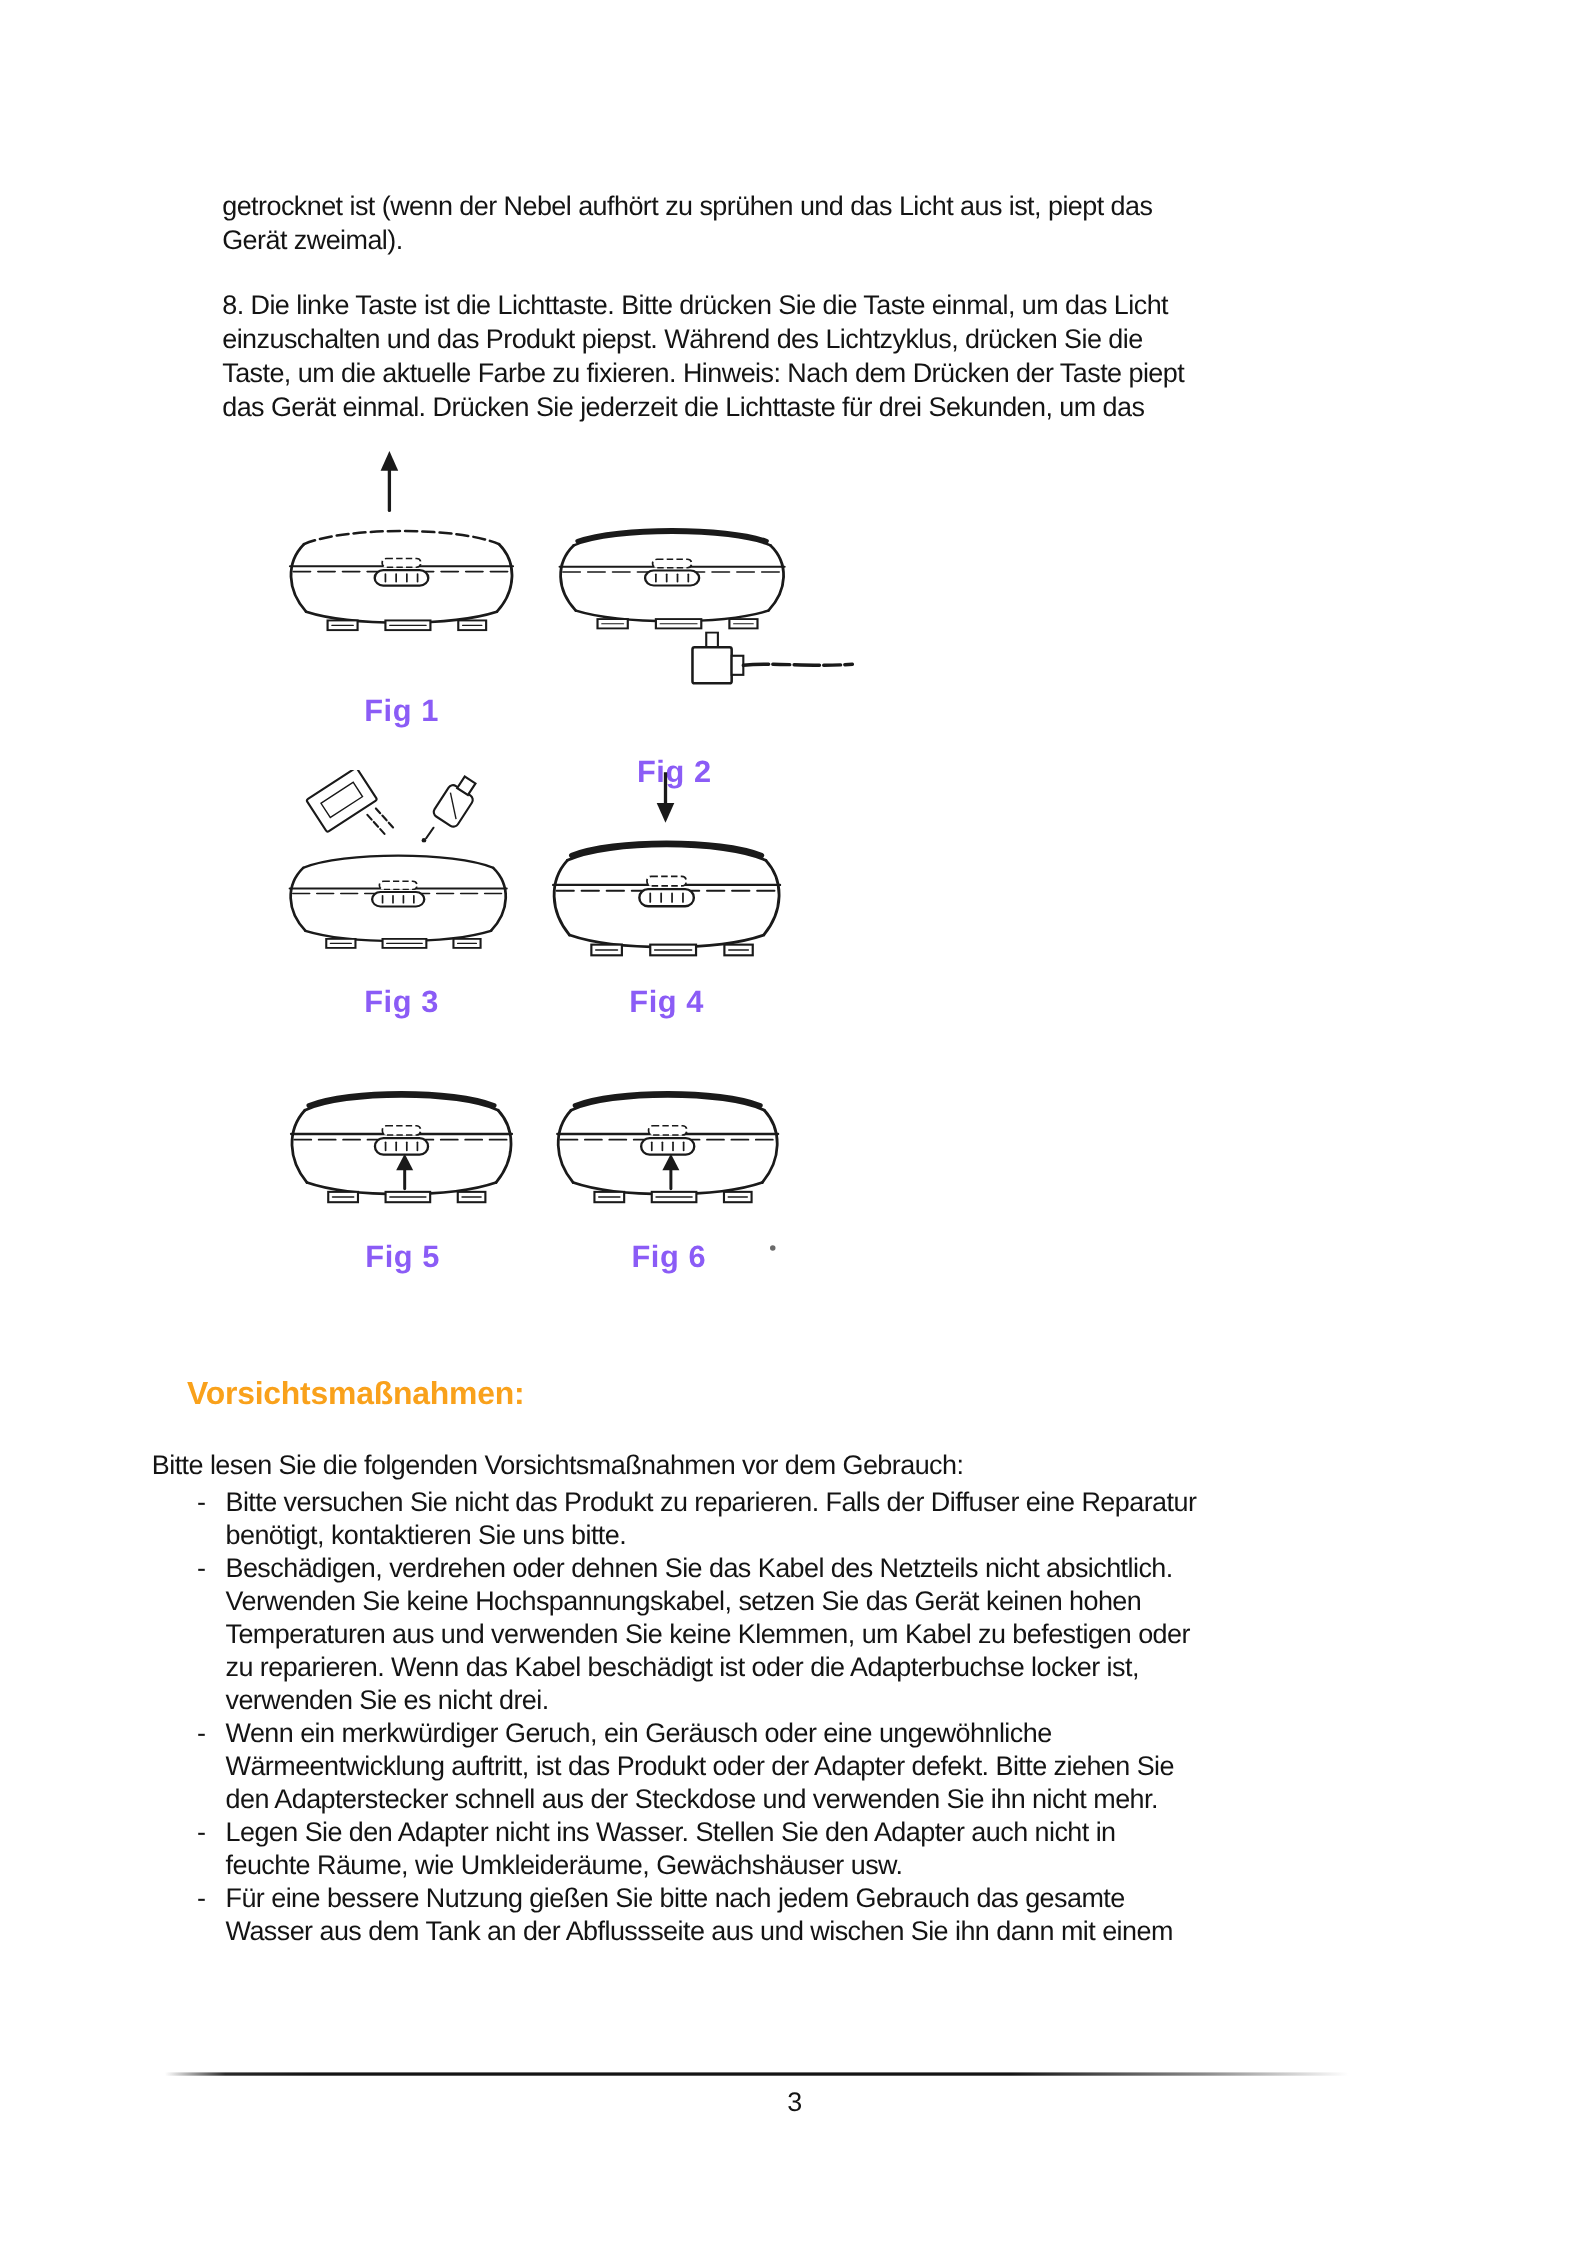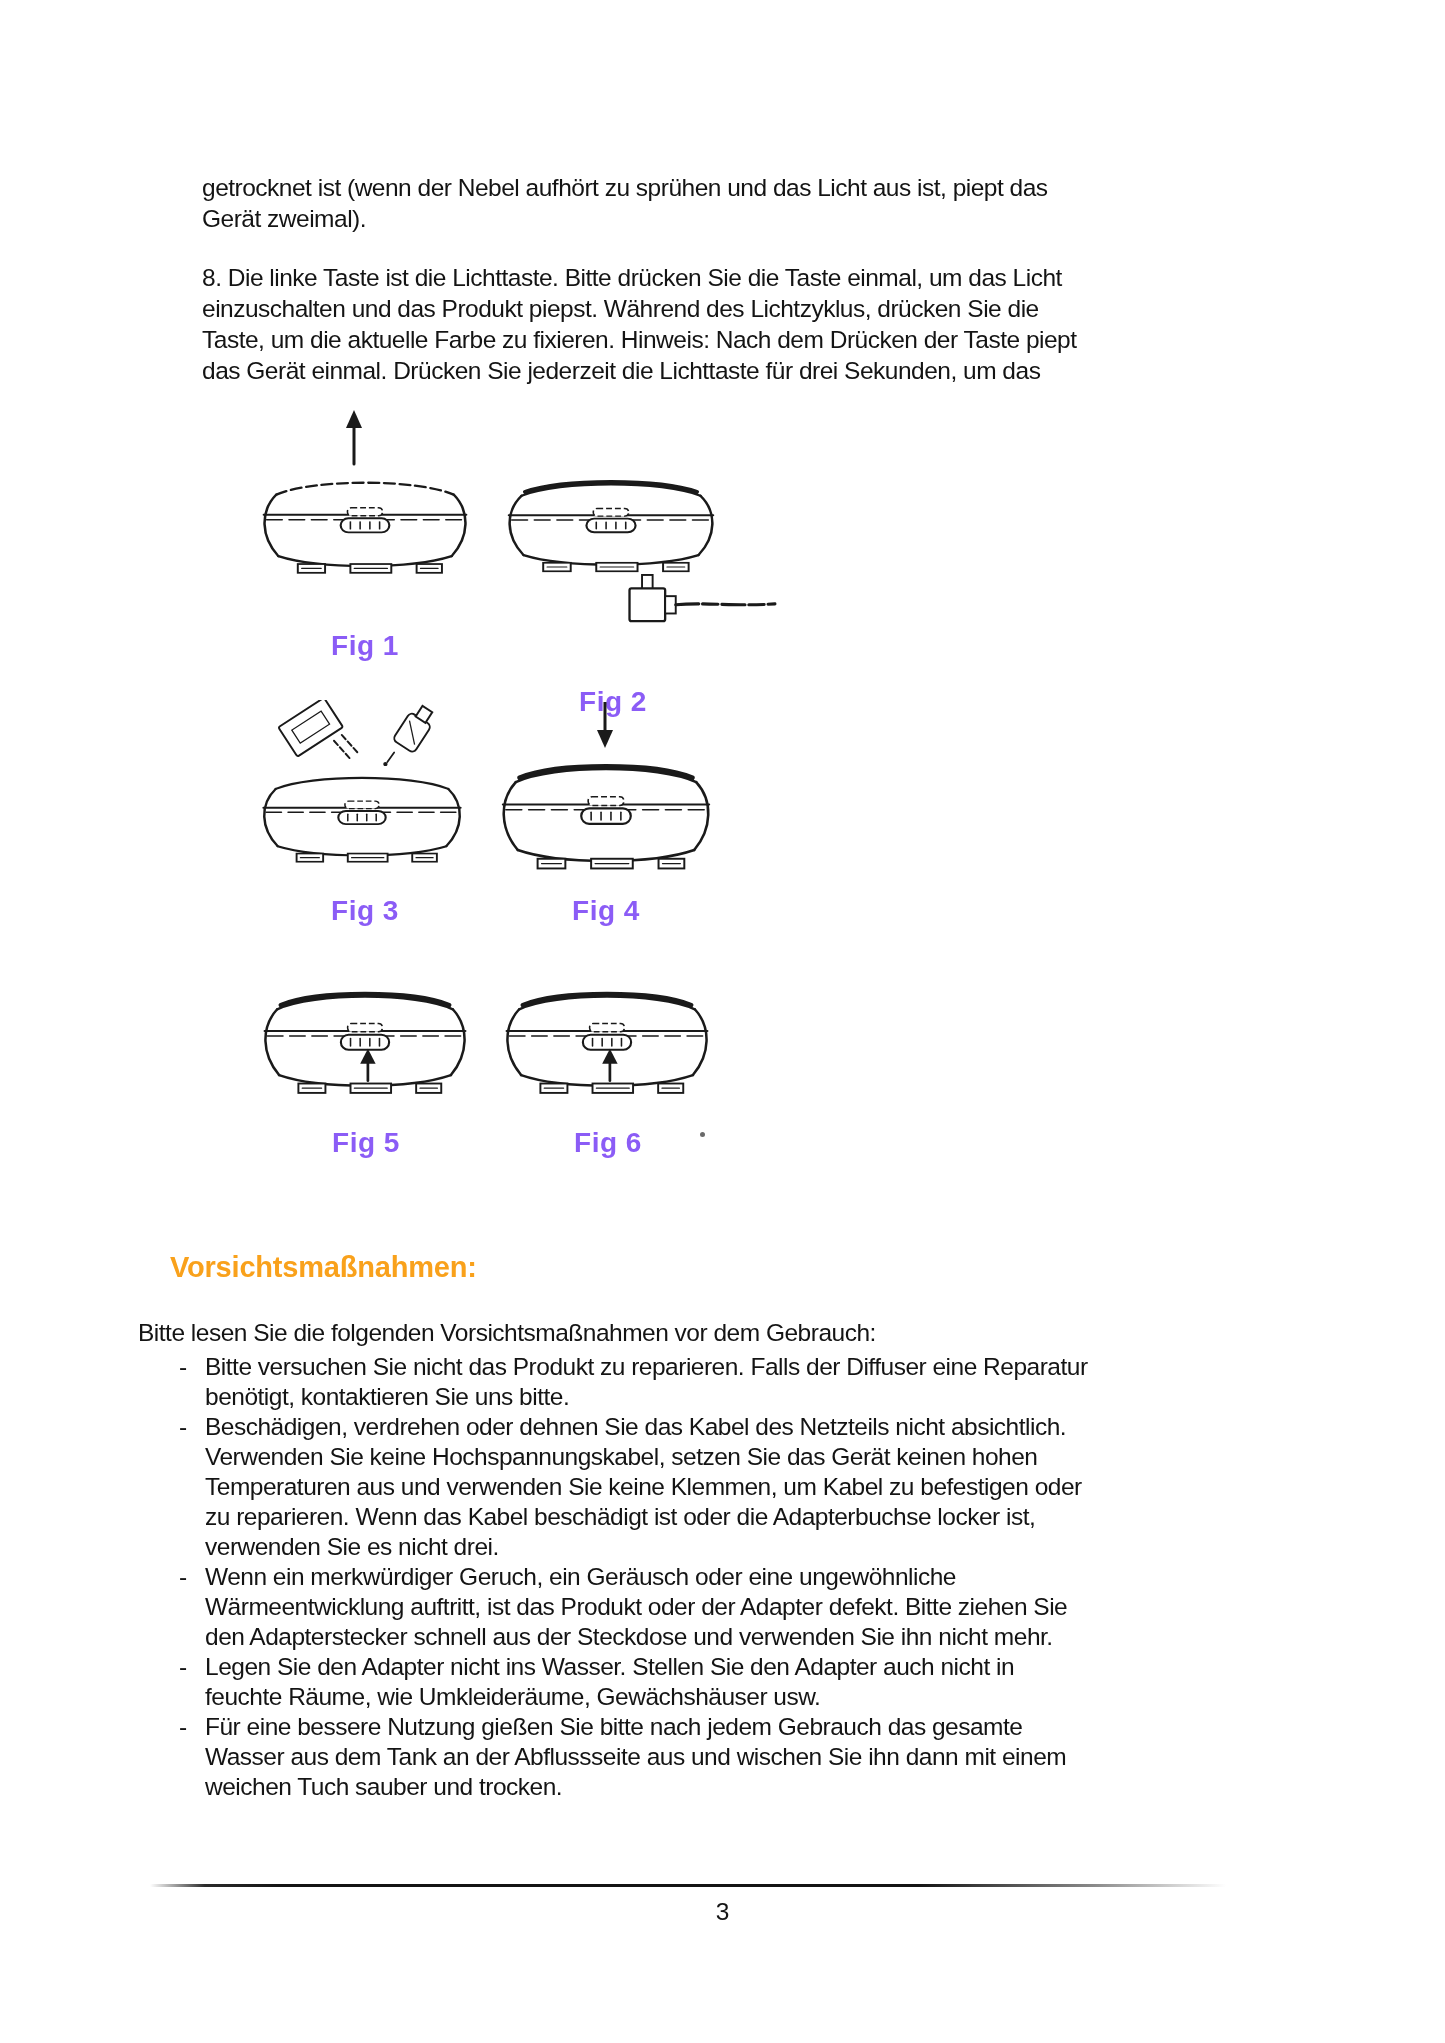--- a/index.html
+++ b/index.html
@@ -267,21 +267,20 @@
         <div>
           <div class="text-line">Legen Sie den Adapter nicht ins Wasser. Stellen Sie den Adapter auch nicht in</div>
           <div class="text-line">feuchte Räume, wie Umkleideräume, Gewächshäuser usw.</div>
         </div>
       </div>
       <div class="bullet-item">
         <span class="bullet-marker">-</span>
         <div>
           <div class="text-line">Für eine bessere Nutzung gießen Sie bitte nach jedem Gebrauch das gesamte</div>
           <div class="text-line">Wasser aus dem Tank an der Abflussseite aus und wischen Sie ihn dann mit einem</div>
-          <div class="text-line">weichen Tuch sauber und trocken.</div>
         </div>
       </div>
     </div>
 
   <div class="footer-line"></div>
   <div class="page-number">3</div>
 
 </div>
 
 </body></html>

